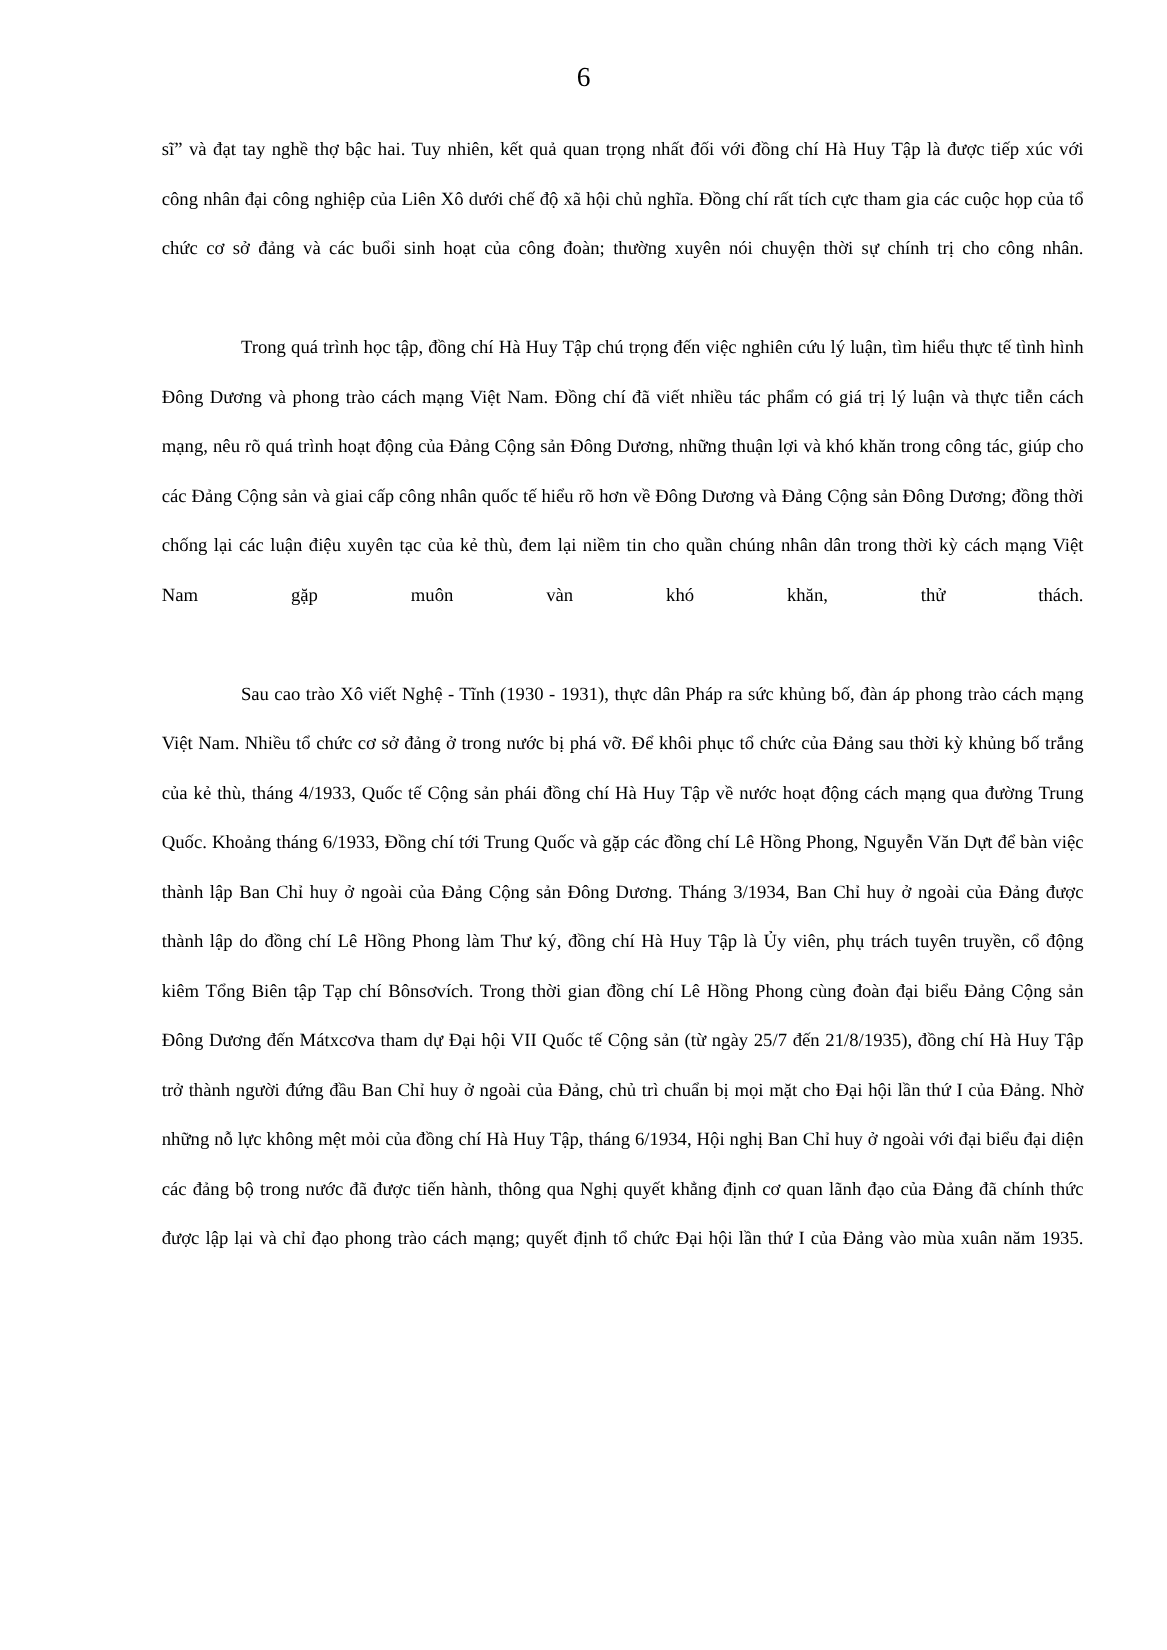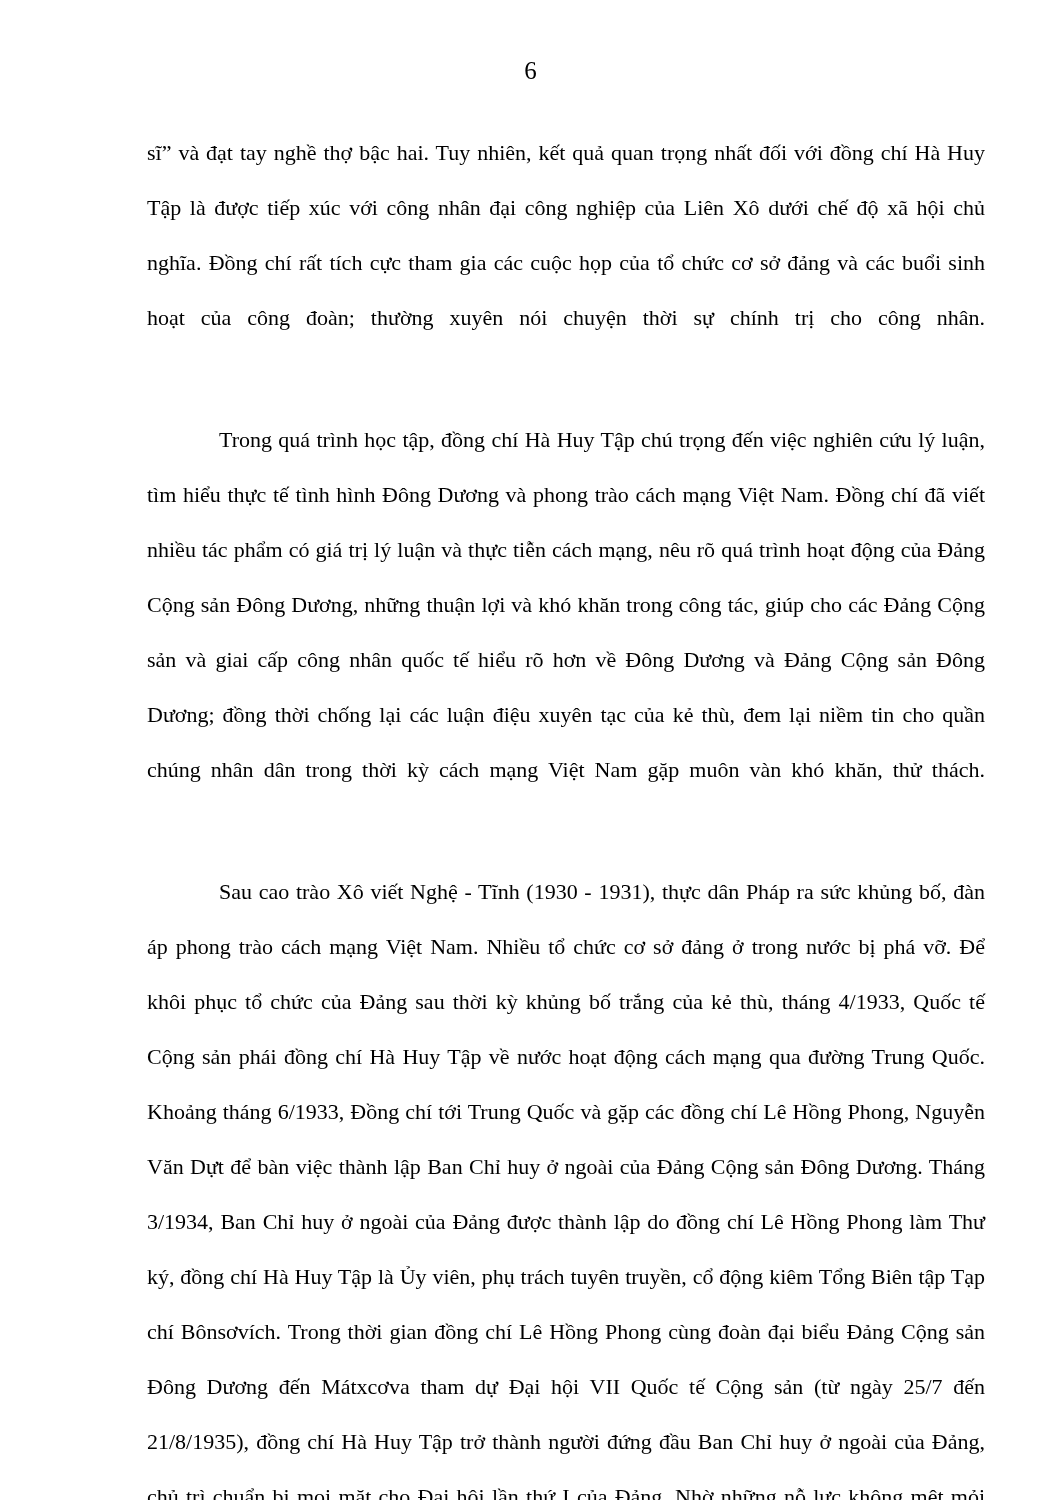--- a/index.html
+++ b/index.html
@@ -32,26 +32,26 @@
     line-height: 1;
     letter-spacing: 0;
   }
   .body-text {
     position: absolute;
     top: 113px;
     left: 147px;
     width: 838px;
   }
   p.para {
-    margin: 12px 0 0 0;
+    margin: 0 0 0 0;
     text-indent: 72px;
     text-align: justify;
     text-justify: inter-word;
-    font-size: 22px;
-    line-height: 55px;
+    font-size: 17px;
+    line-height: 45px;
     word-spacing: 0.2px;
     hyphens: none;
   }
   p.para.no-indent {
     text-indent: 0;
   }
   
   p.para:after {
     content: "";
     display: inline-block;

